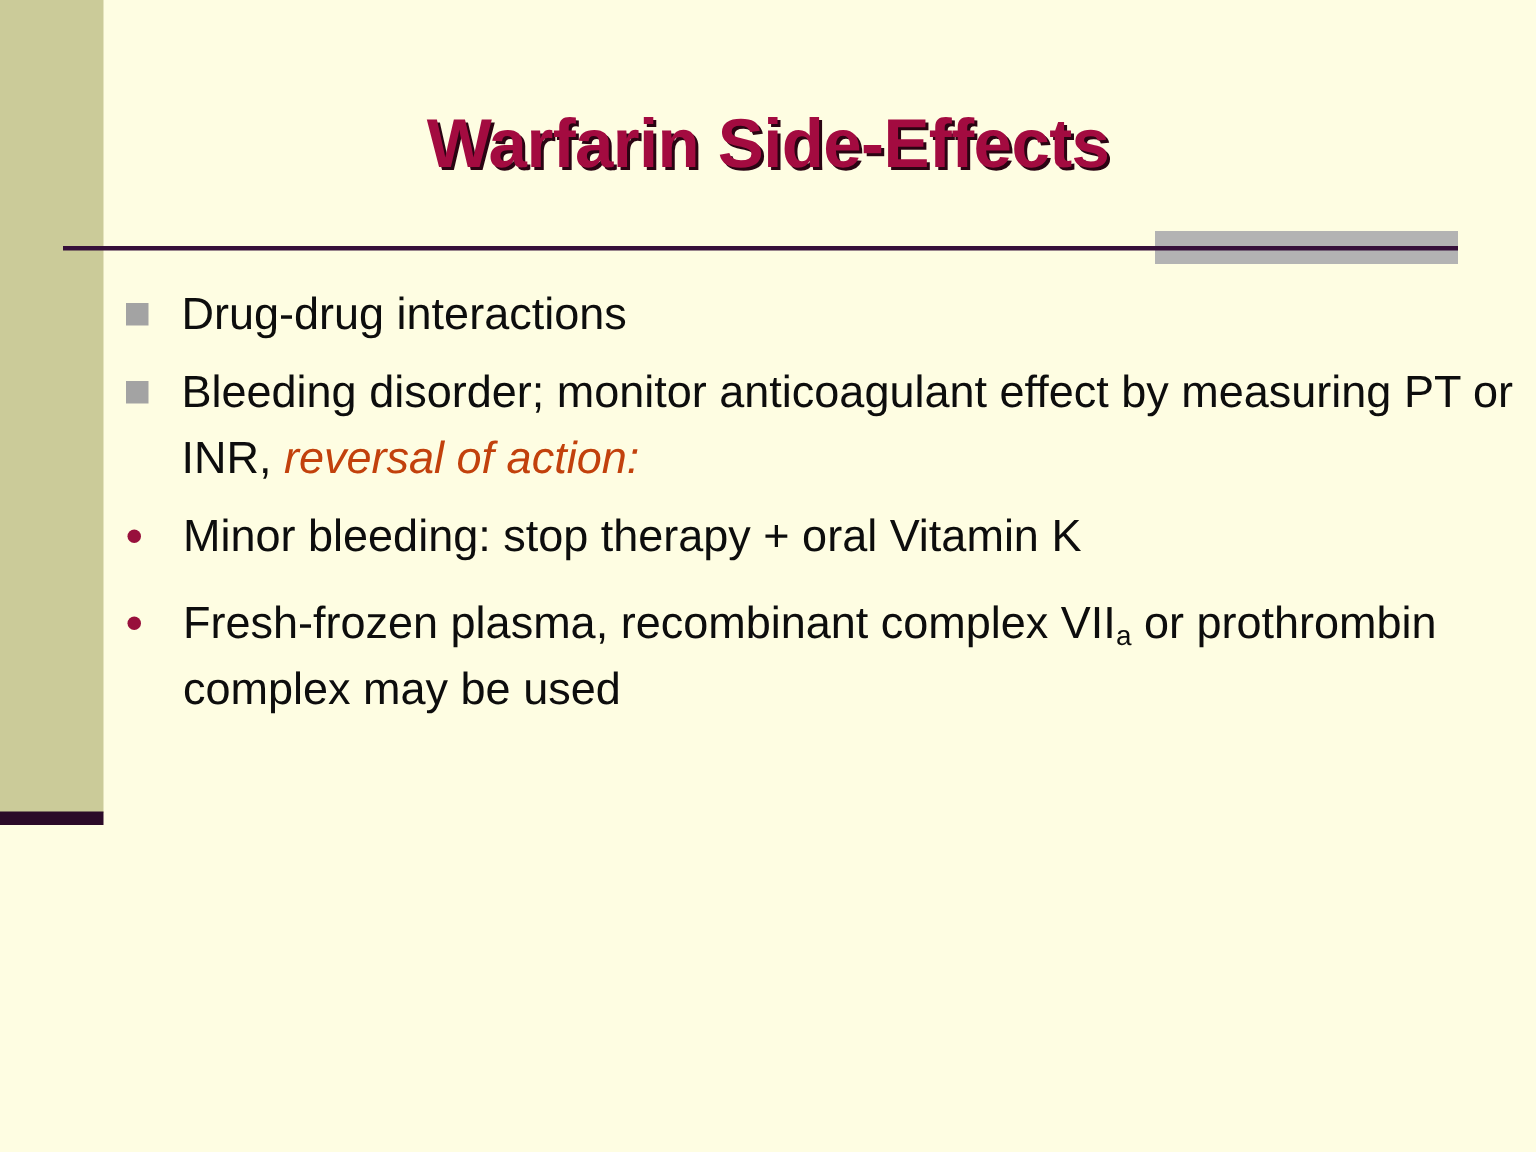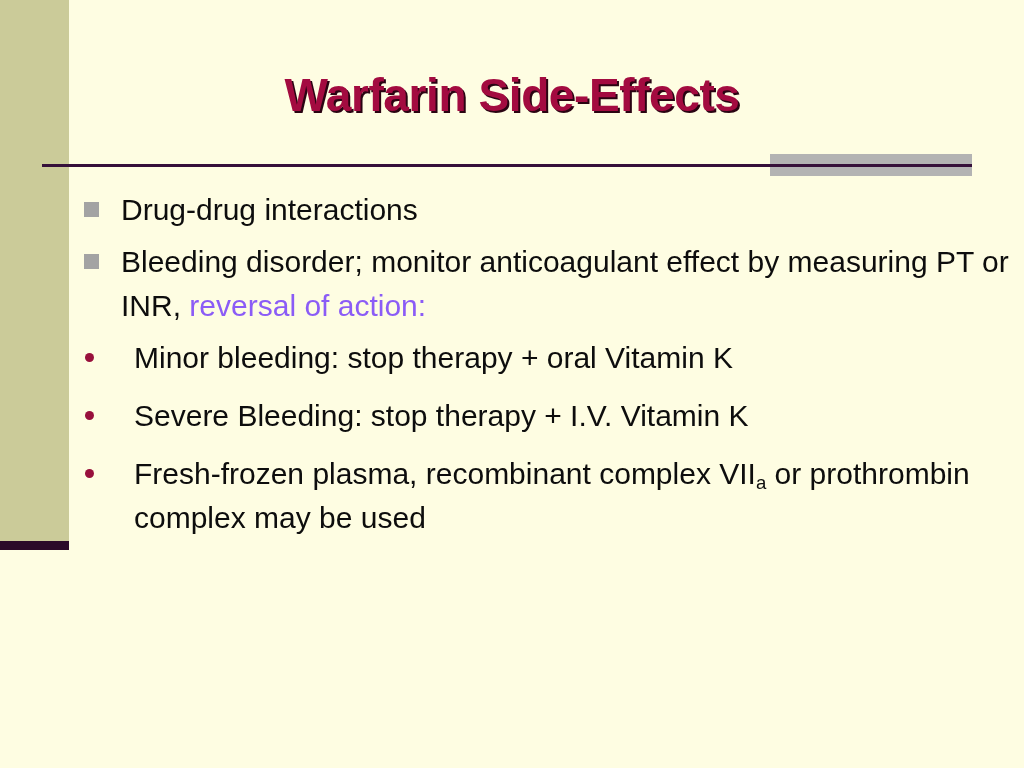--- a/index.html
+++ b/index.html
@@ -88,21 +88,21 @@
   .item {
     position: relative;
     display: flex;
     align-items: flex-start;
     font-size: 30px;
     line-height: 44px;
     color: #0D0D0D;
   }
 
   .item.level1 { padding-left: 0; margin-bottom: 8px; }
-  .item.level2 { padding-left: 2px; margin-bottom: 14px; gap: 12px; }
+  .item.level2 { padding-left: 2px; margin-bottom: 14px; }
 
   .marker {
     flex: 0 0 auto;
     display: inline-block;
   }
 
   .marker-square {
     width: 15px;
     height: 15px;
     background: #A3A3A3;
@@ -119,21 +119,22 @@
     margin-top: 17px;
     margin-right: 28px;
     margin-left: 5px;
   }
 
   .item-text {
     flex: 1 1 auto;
   }
 
   .em-red {
-    color: #8b5cf6;
+    color: #c2410c;
+    font-style: italic;
   }
 
   sub.sub {
     font-size: 0.62em;
     vertical-align: -0.28em;
     line-height: 0;
   }
 </style>
 </head>
 <body>
@@ -158,24 +159,20 @@
     <div class="item level1">
       <span class="marker marker-square"></span>
       <span class="item-text"><span>Bleeding disorder; monitor anticoagulant effect by measuring PT or INR, </span><span class="em-red">reversal of action:</span></span>
     </div>
 
     <div class="item level2">
       <span class="marker marker-dot"></span>
       <span class="item-text"><span>Minor bleeding: stop therapy + oral Vitamin K</span></span>
     </div>
 
-    <div class="item level2">
-      <span class="marker marker-dot"></span>
-      <span class="item-text"><span>Severe Bleeding: stop therapy + I.V. Vitamin K</span></span>
-    </div>
 
     <div class="item level2">
       <span class="marker marker-dot"></span>
       <span class="item-text"><span>Fresh-frozen plasma, recombinant complex VII</span><sub class="sub">a</sub><span> or prothrombin complex may be used</span></span>
     </div>
 
   </div>
 </div>
 
 </body></html>

